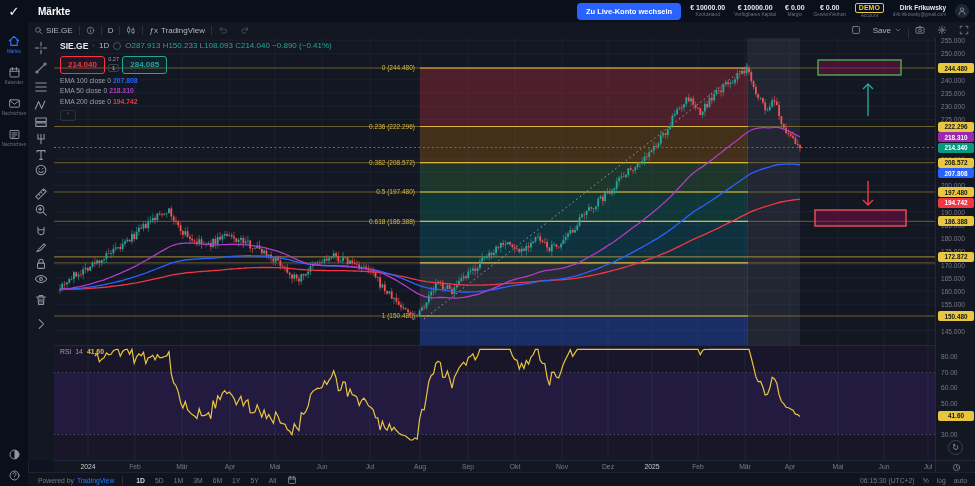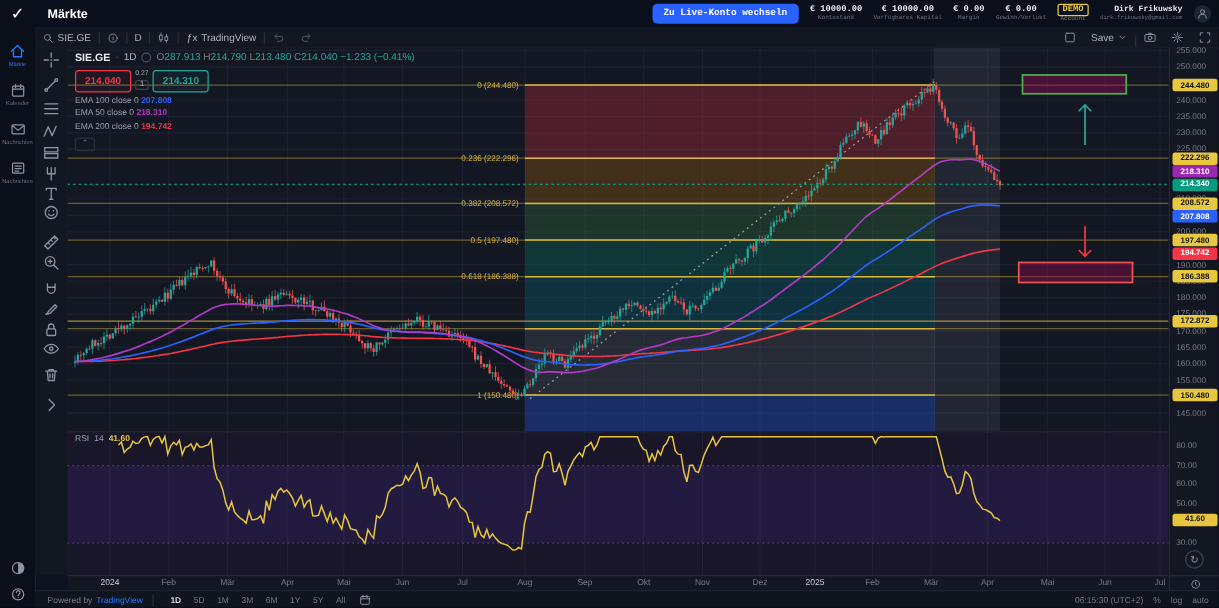--- a/index.html
+++ b/index.html
@@ -12,21 +12,21 @@
   .rail-logo{height:22px;display:flex;align-items:center;justify-content:center;color:#fff;font-size:13px;font-weight:bold;}
   .rail-item{width:28px;display:flex;flex-direction:column;align-items:center;gap:1px;margin-top:12px;cursor:pointer;}
   .rail-item .lbl{font-size:4.6px;color:#6b7280;white-space:nowrap;}
   .rail-item.active .lbl{color:#2979ff;}
   .rail-item.active svg.icon{stroke:#2979ff;}
   .rail-bottom{position:absolute;bottom:4px;left:0;width:28px;display:flex;flex-direction:column;align-items:center;gap:8px;}
   
   .header{left:28px;top:0;width:947px;height:22px;background:#0a0f1c;border-bottom:1px solid #1c2230;
           display:flex;align-items:center;}
   .h-title{font-size:10px;font-weight:bold;color:#fff;margin-left:10px;}
-  .h-right{margin-left:auto;display:flex;align-items:center;gap:9px;padding-right:6px;font-family:Liberation Mono, monospace;}
+  .h-right{margin-left:auto;display:flex;align-items:center;gap:9px;padding-right:6px;}
   .live-btn{background:#2962ff;color:#fff;font-size:7.5px;font-weight:bold;padding:4px 9px;border-radius:4px;white-space:nowrap;cursor:pointer;}
   .stat{display:flex;flex-direction:column;align-items:center;line-height:1.25;}
   .stat .v{font-size:7px;font-weight:bold;color:#e8eaf0;white-space:nowrap;}
   .stat .l{font-size:4.8px;color:#6b7280;white-space:nowrap;}
   .demo .v{color:#e8c841;border:1px solid #e8c841;padding:0 3px;border-radius:2px;}
   .user{display:flex;flex-direction:column;align-items:flex-end;line-height:1.3;}
   .user .n{font-size:6.5px;font-weight:bold;color:#e8eaf0;white-space:nowrap;}
   .user .e{font-size:4.6px;color:#6b7280;white-space:nowrap;}
   .avatar{width:14px;height:14px;border-radius:50%;background:#1e2534;display:flex;align-items:center;justify-content:center;}
   
@@ -458,33 +458,33 @@
   </div>
 
   <div class="abs legend">
     <div class="lg-row1">
       <span class="lg-sym">SIE.GE</span>
       <span style="color:#787b86">·</span>
       <span style="color:#b2b5be">1D</span>
       <span class="lg-dot"></span>
       <span class="lg-ohlc">
         <span class="k">O</span><span class="v">287.913</span>
-        <span class="k">H</span><span class="v">214.790</span>
-        <span class="k">L</span><span class="v">213.480</span>
+        <span class="k">H</span><span class="v">150.233</span>
+        <span class="k">L</span><span class="v">108.093</span>
         <span class="k">C</span><span class="v">214.040</span>
-        <span class="v">−1.233 (−0.41%)</span>
+        <span class="v">−0.890 (−0.41%)</span>
       </span>
     </div>
     <div class="lg-trade">
       <div class="px-btn px-sell">214.040</div>
       <div class="px-mid">
         <span class="px-spread">0.27</span>
         <span class="px-qty">1</span>
       </div>
-      <div class="px-btn px-buy">214.310</div>
+      <div class="px-btn px-buy">284.085</div>
     </div>
     <div class="lg-ema">
       <span>EMA 100 close 0</span>
       <span class="val" style="color:#2962ff">207.808</span>
     </div>
     <div class="lg-ema">
       <span>EMA 50 close 0</span>
       <span class="val" style="color:#b13cc6">218.310</span>
     </div>
     <div class="lg-ema">

